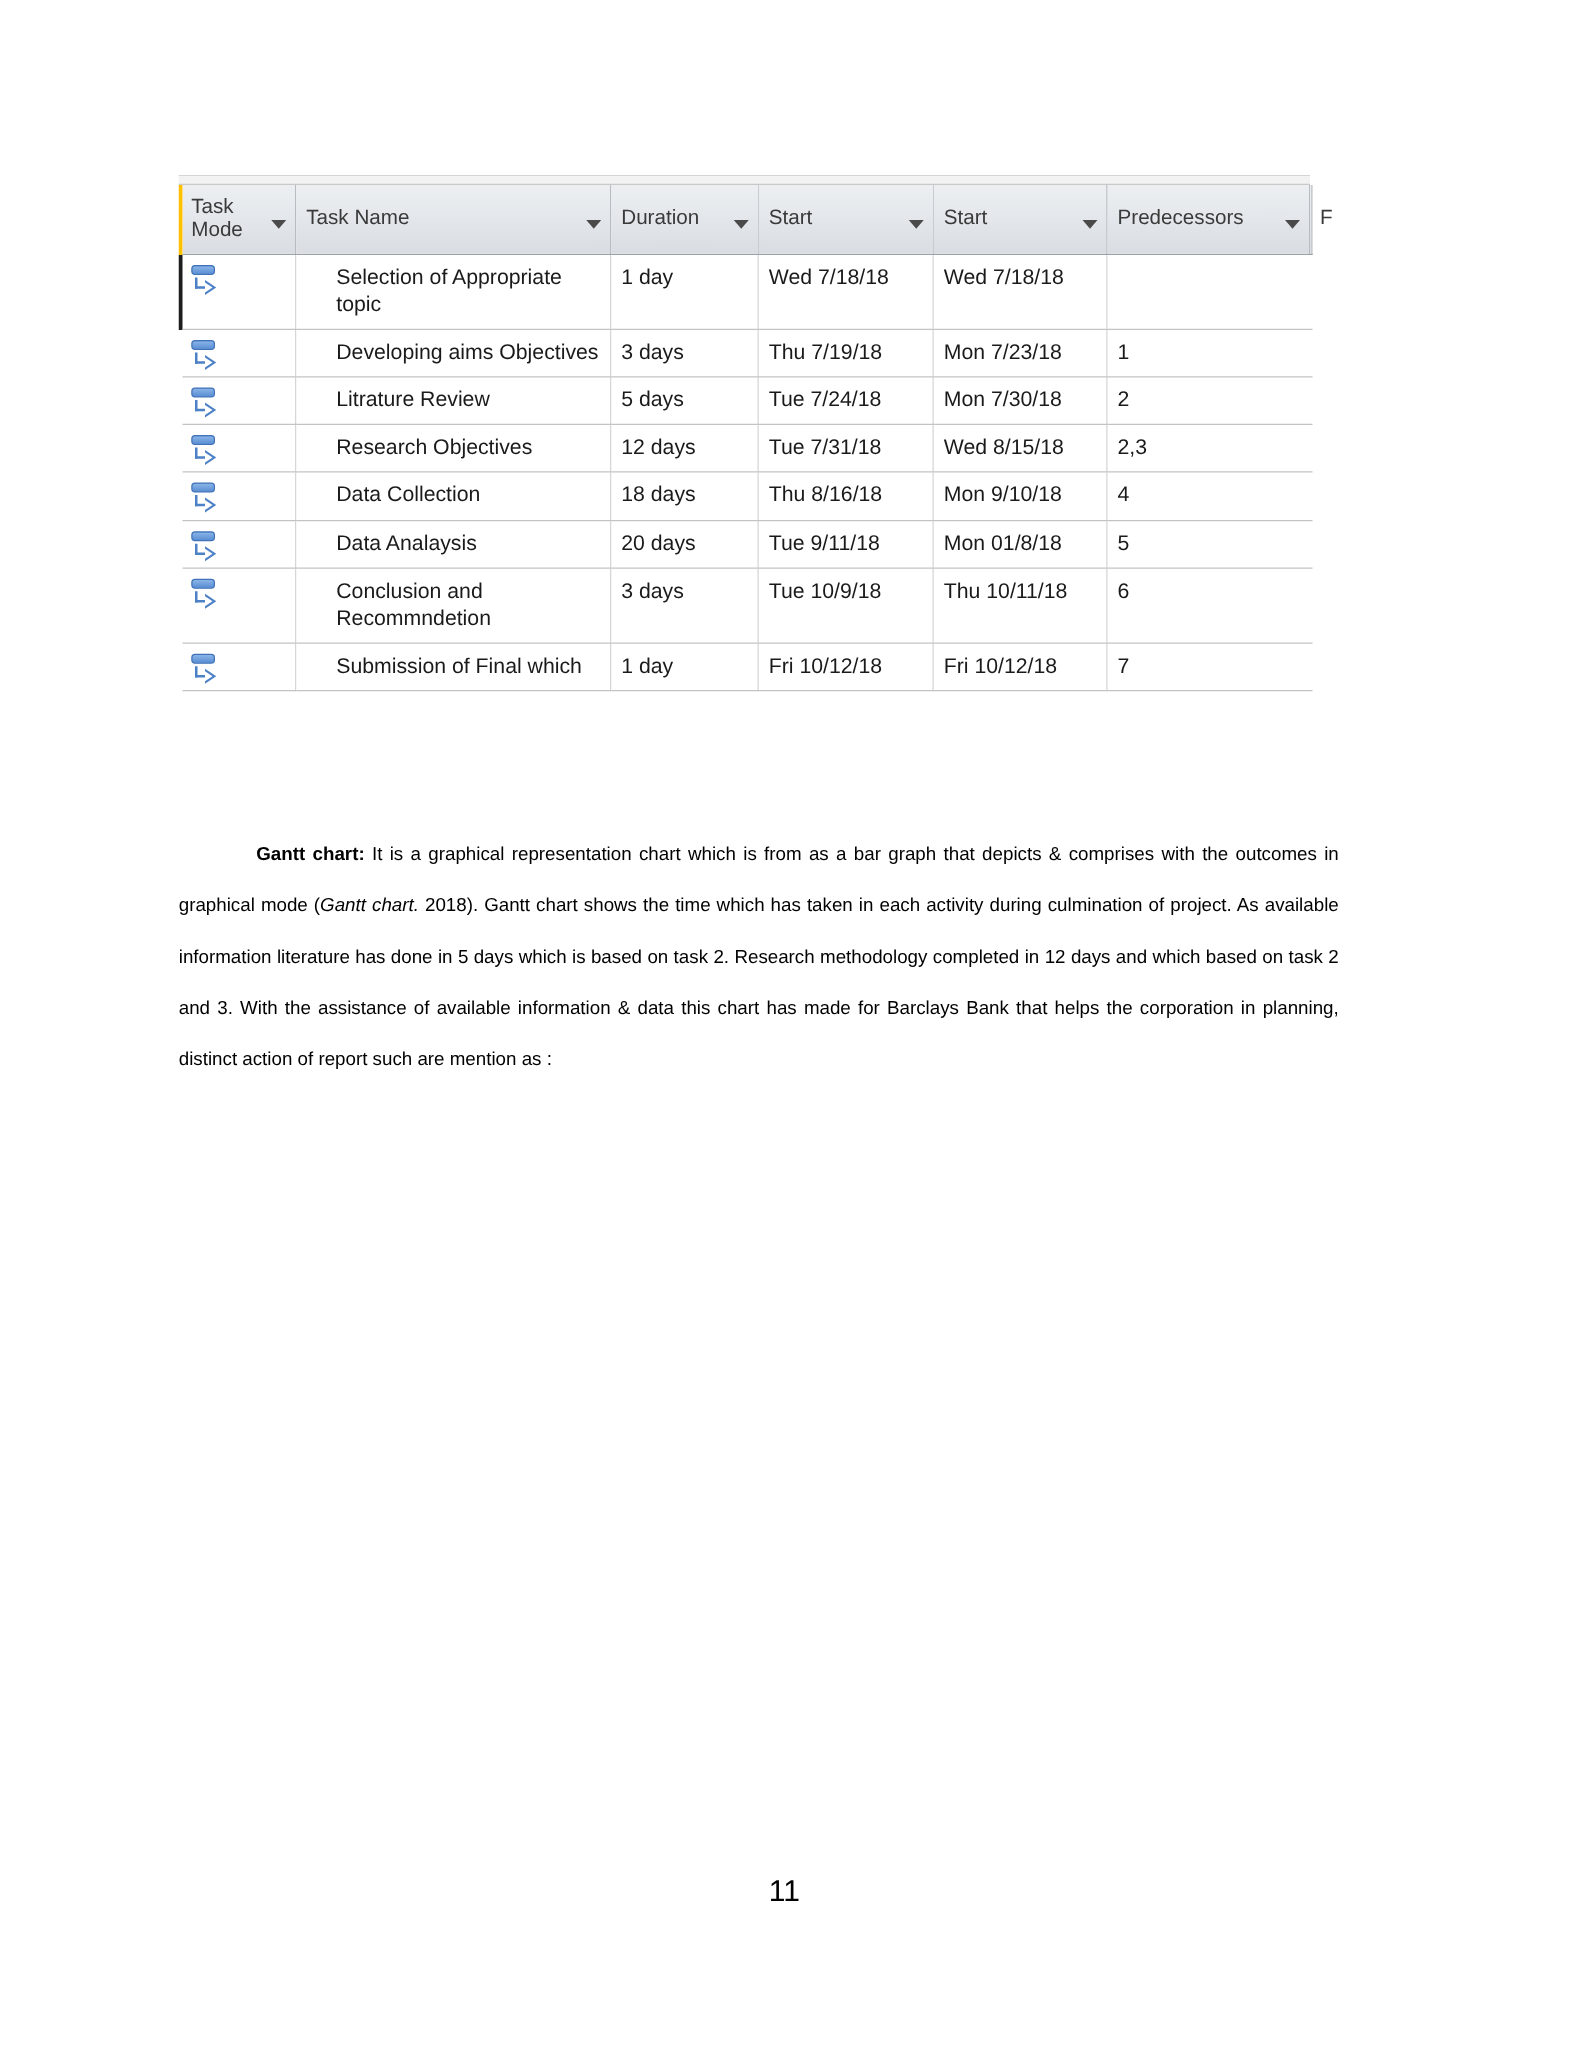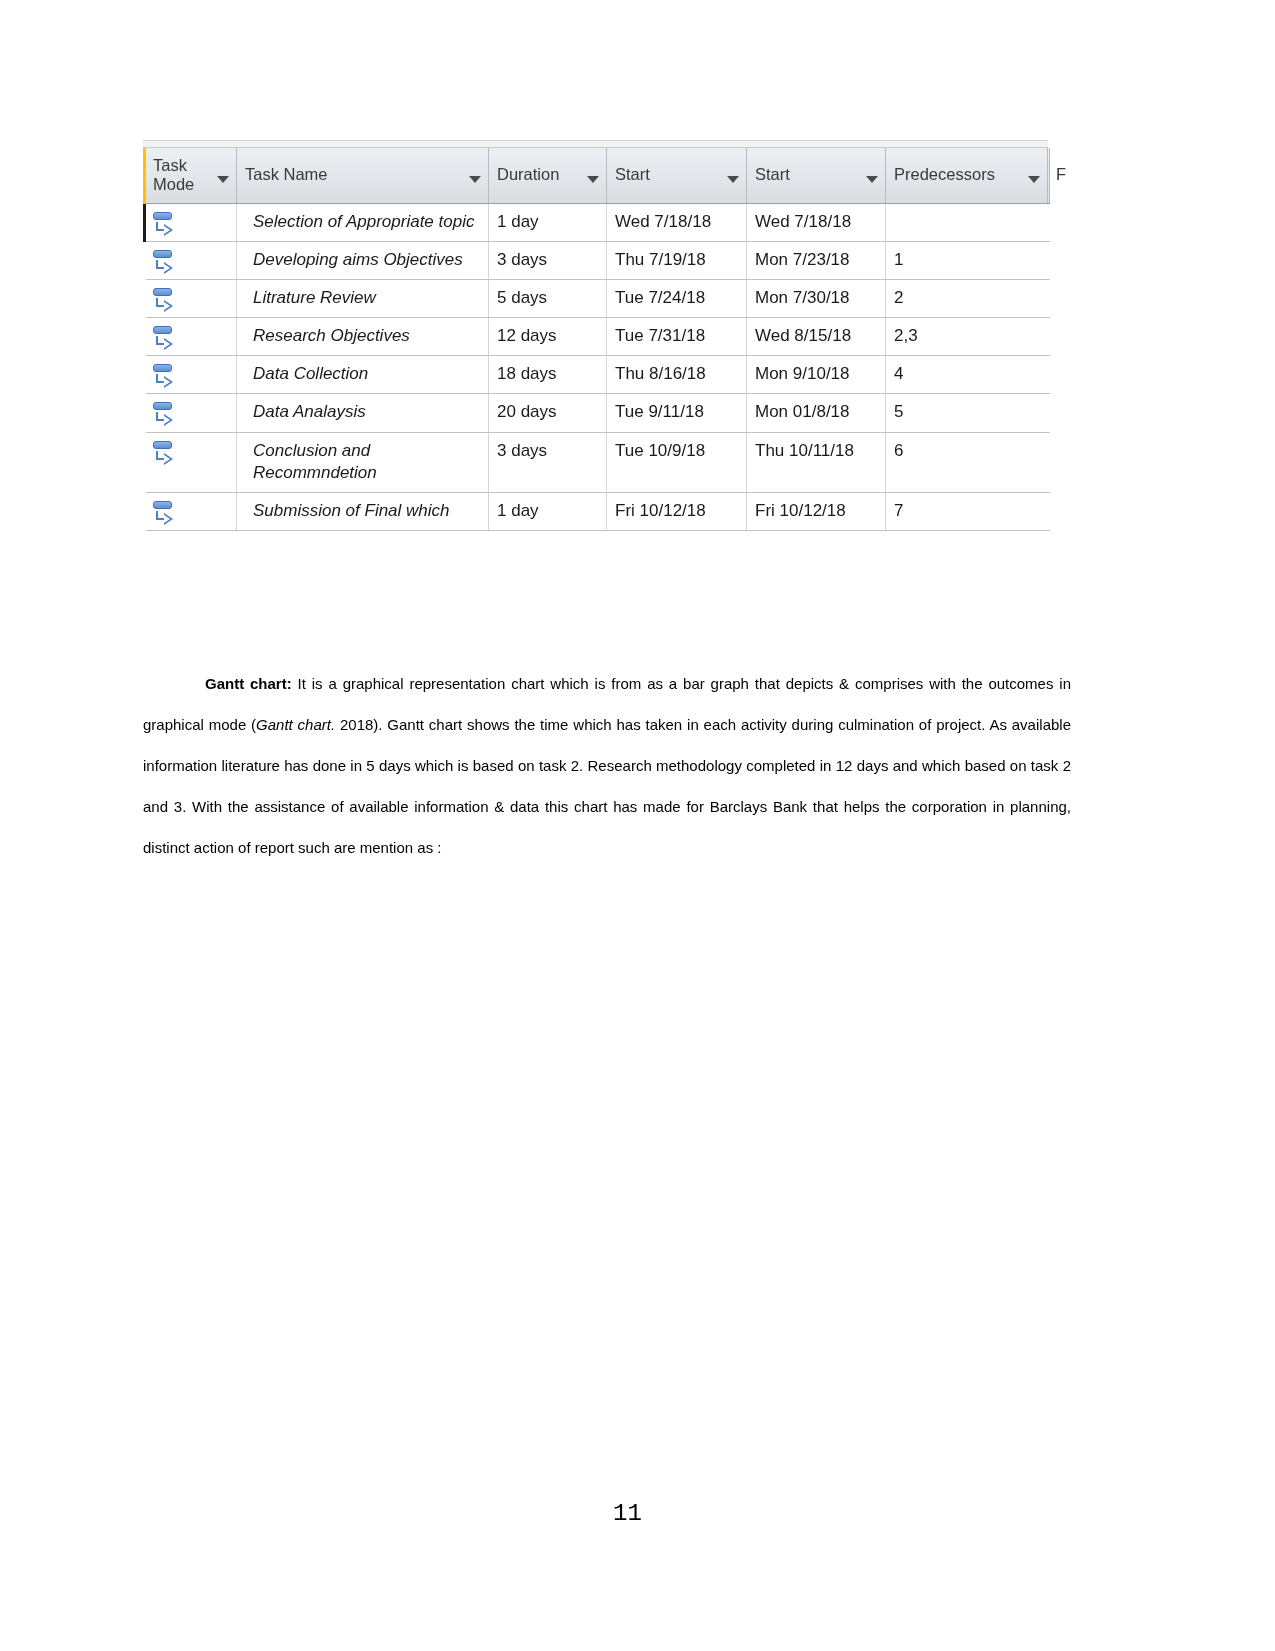--- a/index.html
+++ b/index.html
@@ -100,21 +100,21 @@
   table.pt tbody td.td-mode {
     border-left: 3px solid #ffffff;
     padding: 6px 0 0 6px;
   }
   table.pt tbody tr.first-row td.td-mode {
     border-left: 3px solid #1d1d1d;
   }
   table.pt tbody tr.first-row td {
     border-top: 1px solid #ffffff;
   }
-  table.pt tbody td.td-name { padding-left: 16px; font-style: italic; }
+  table.pt tbody td.td-name { padding-left: 32px; }
   table.pt tbody td.td-pred { border-right: none; }
   table.pt tbody td.td-extra { border-right: none; padding: 0; }
 
   
   .mode-icon {
     width: 30px;
     height: 30px;
     position: relative;
     display: block;
   }
@@ -169,21 +169,21 @@
   .body-copy b { font-weight: bold; }
   .body-copy i { font-style: italic; }
 
   
   .page-number {
     position: absolute;
     left: 0;
     top: 1500px;
     width: 1255px;
     text-align: center;
-    font-family: Liberation Mono, monospace;
+    font-family: Liberation Sans, sans-serif;
     font-size: 24px;
     color: #000000;
   }
 </style>
 </head>
 <body>
 
 <div class="page">
 
   <div class="project-table">

